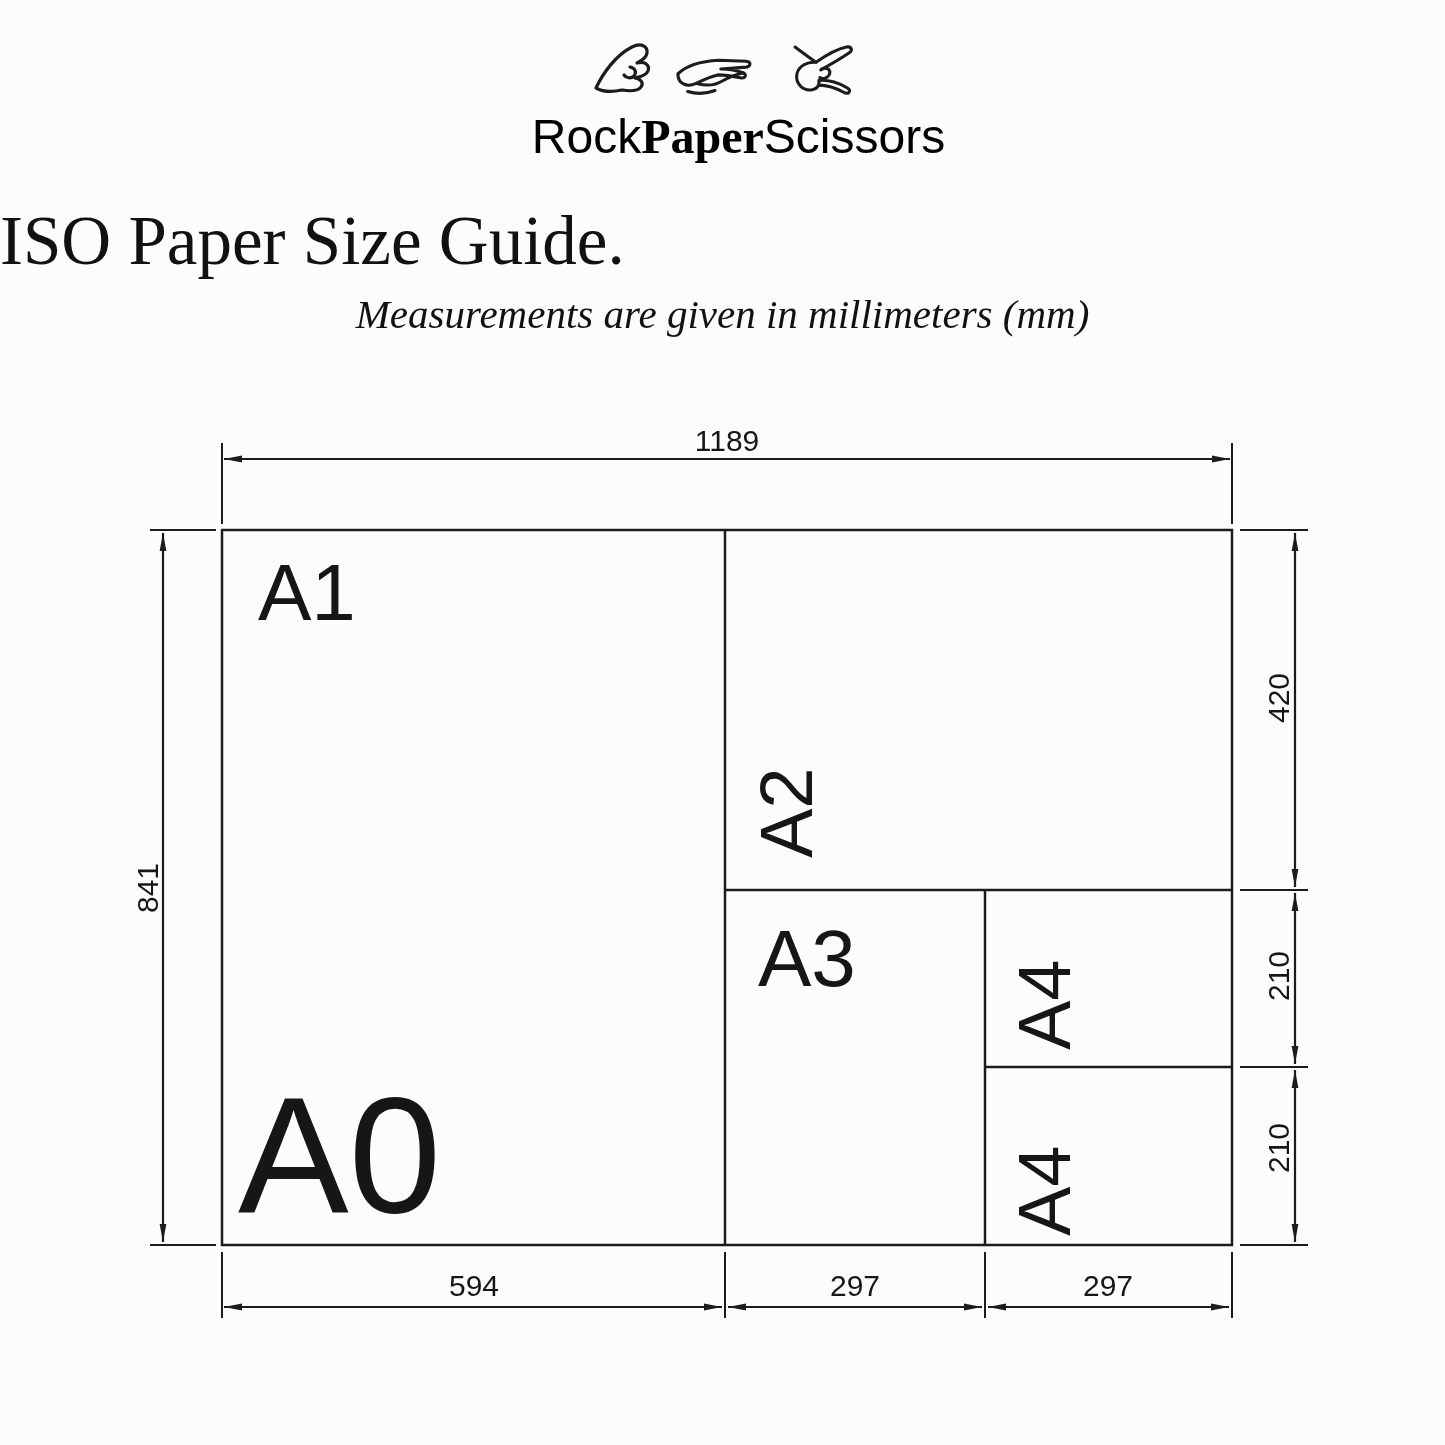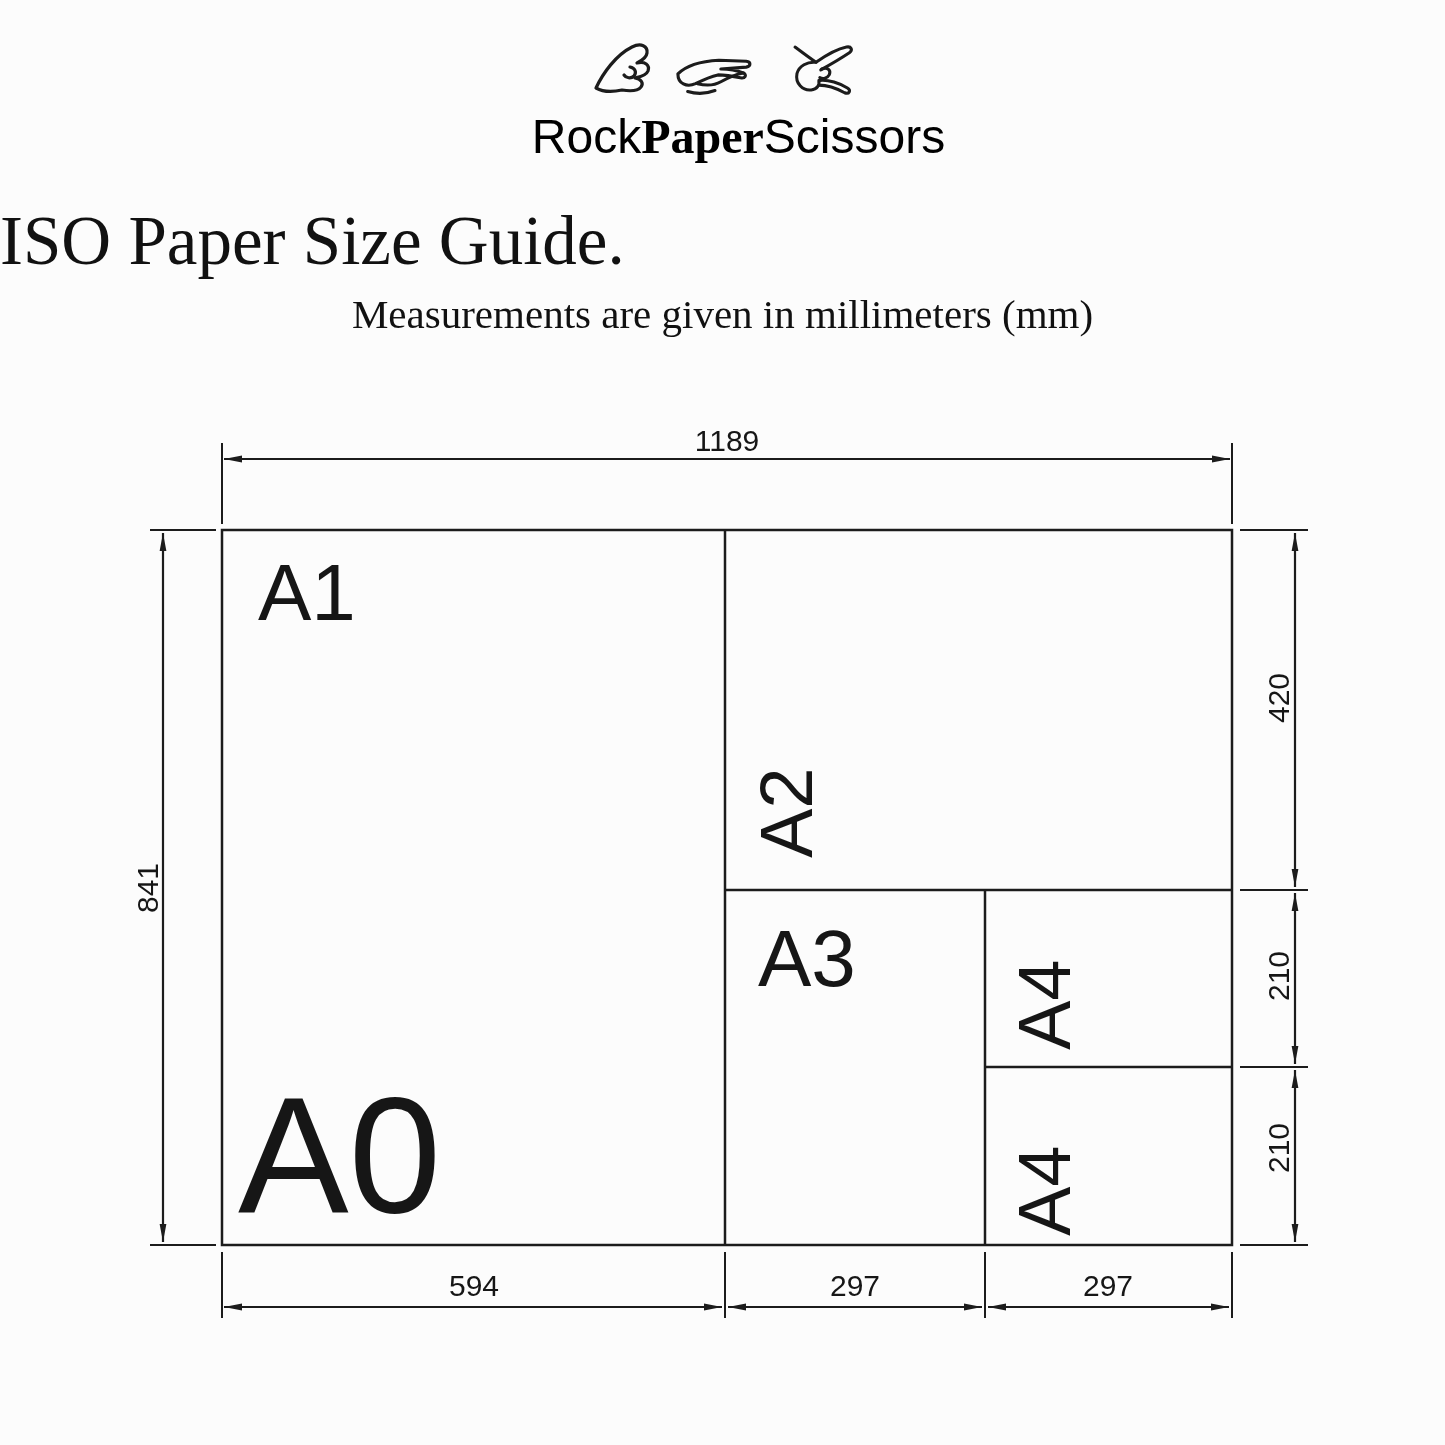--- a/index.html
+++ b/index.html
@@ -73,20 +73,21 @@
     top: 292px;
     left: 0;
     width: 100%;
     text-align: center;
     font-family: "Liberation Serif", serif;
     font-weight: 400;
     font-size: 41px;
     line-height: 1.1;
     color: #111;
     white-space: nowrap;
+    font-style: italic;
   }
   .diagram-svg {
     position: absolute;
     top: 0;
     left: 0;
   }
   .outline {
     stroke: #1c1c1c;
     stroke-width: 2.5;
     fill: none;

